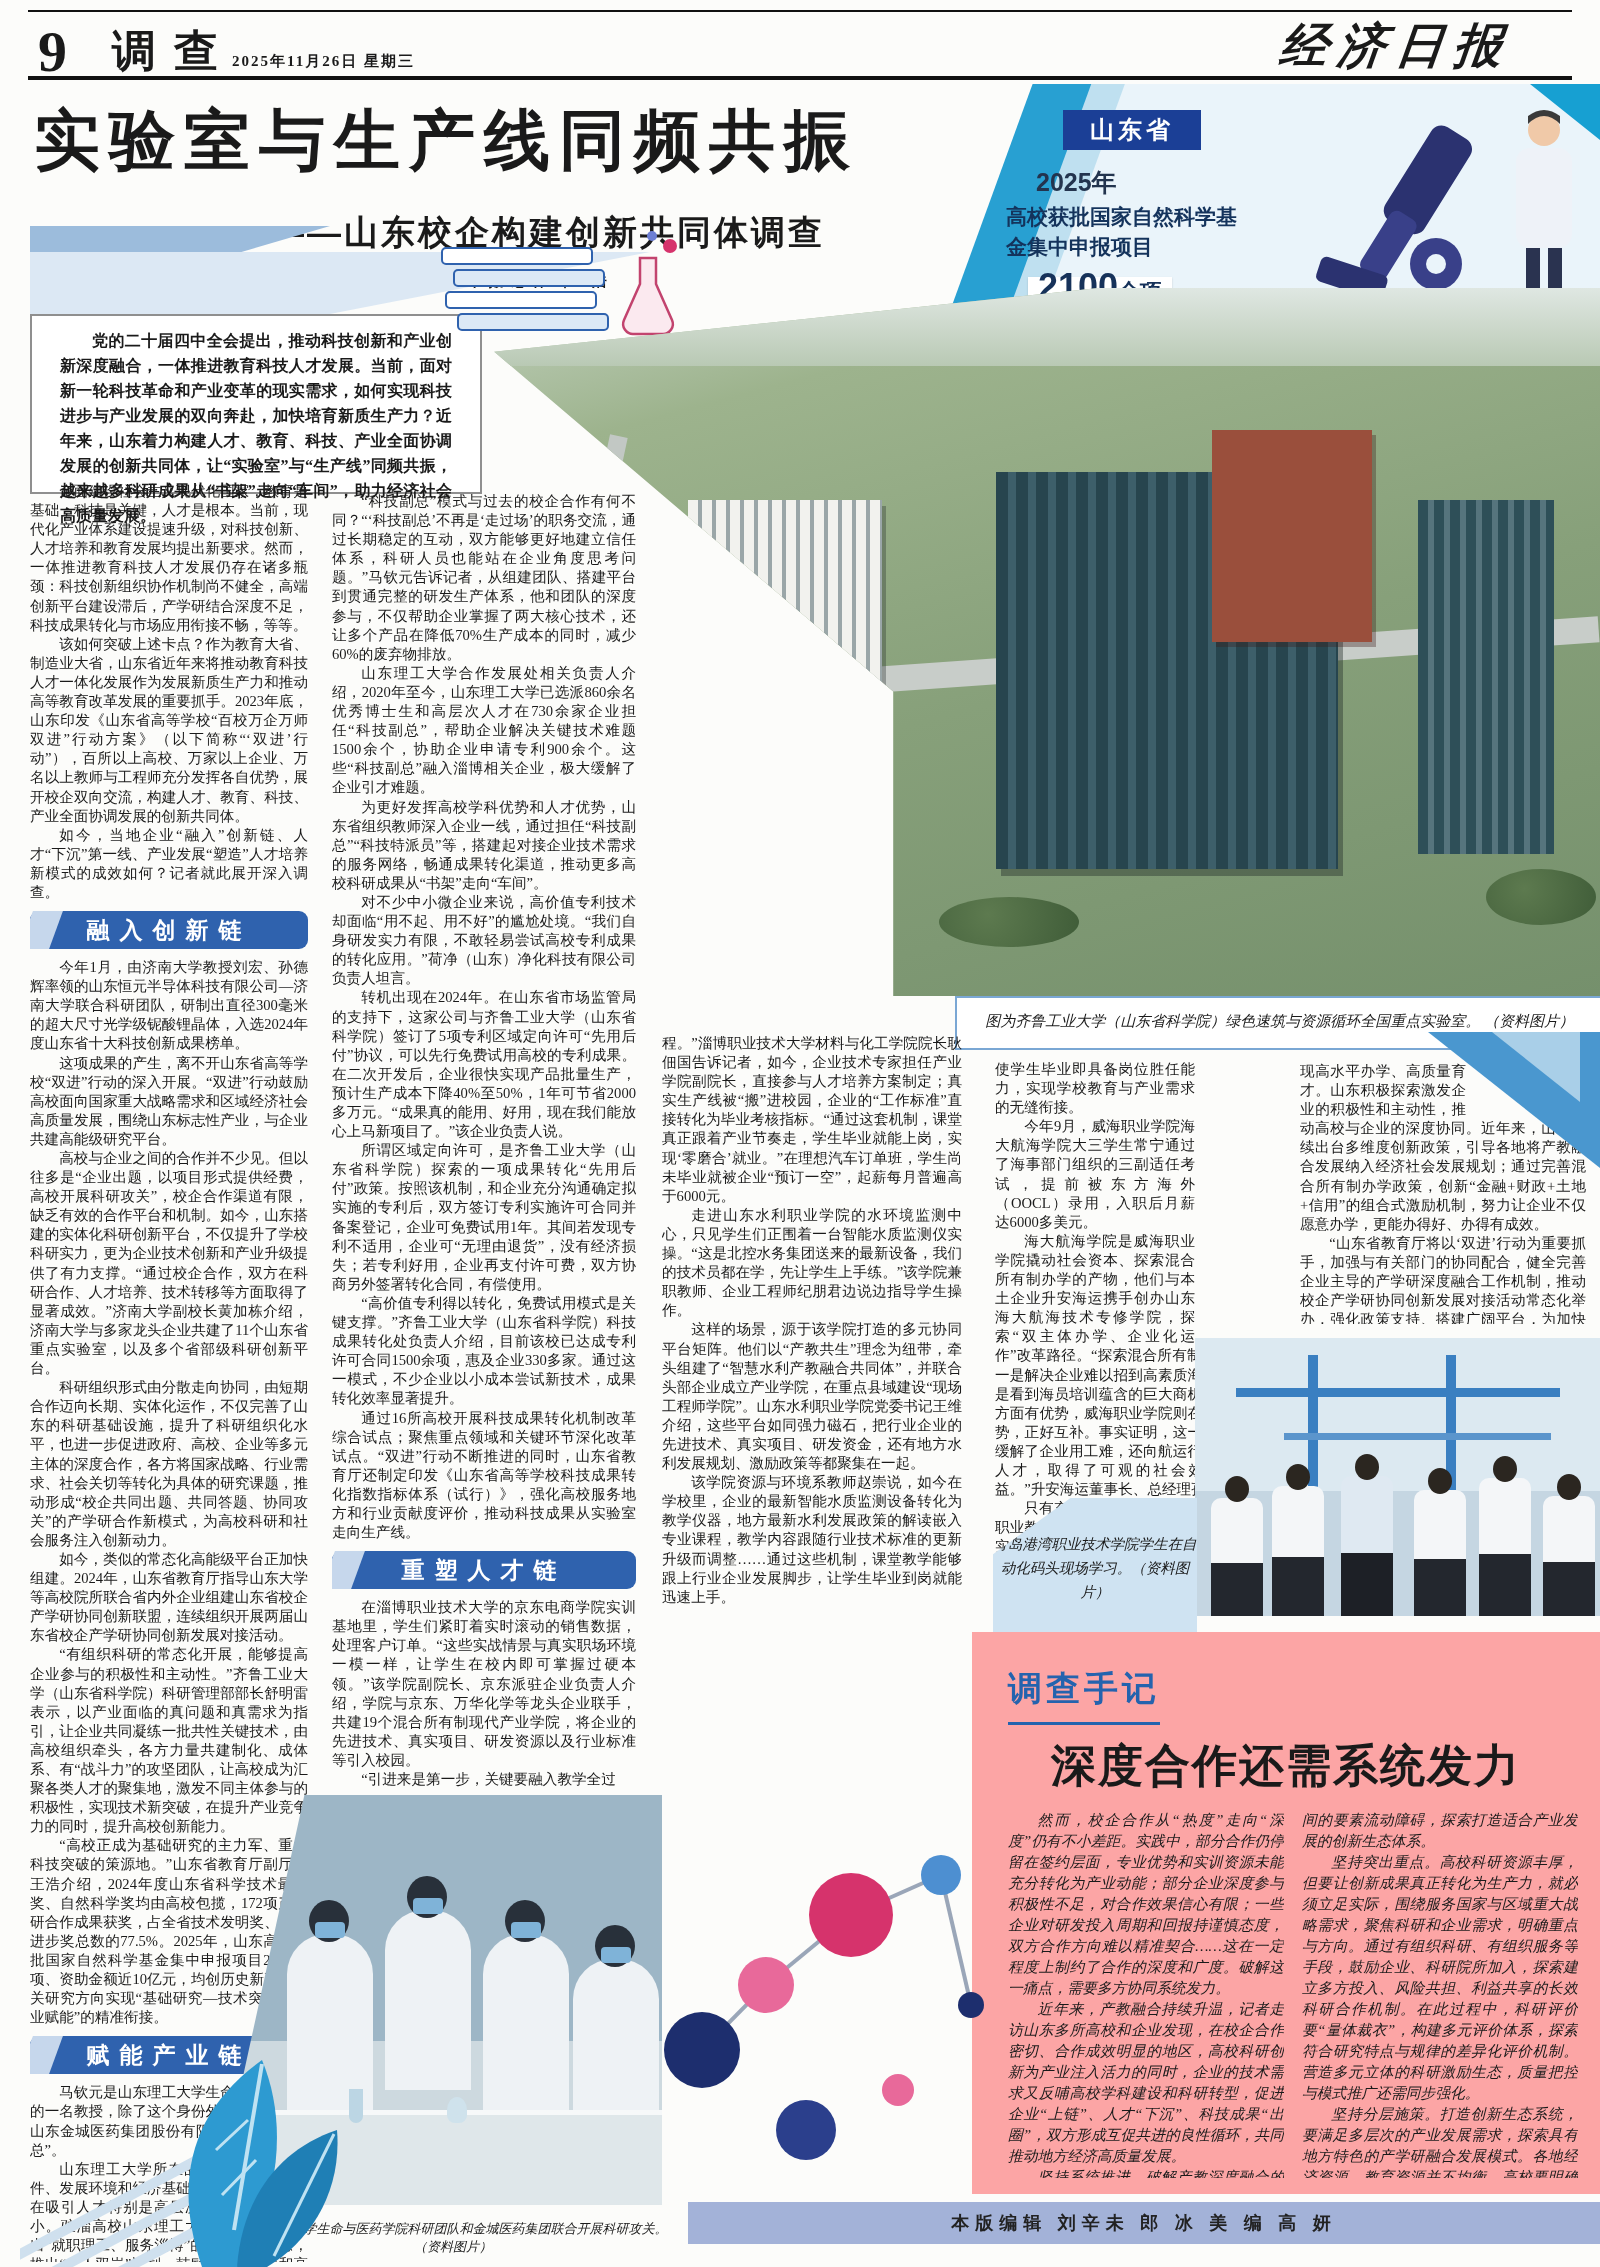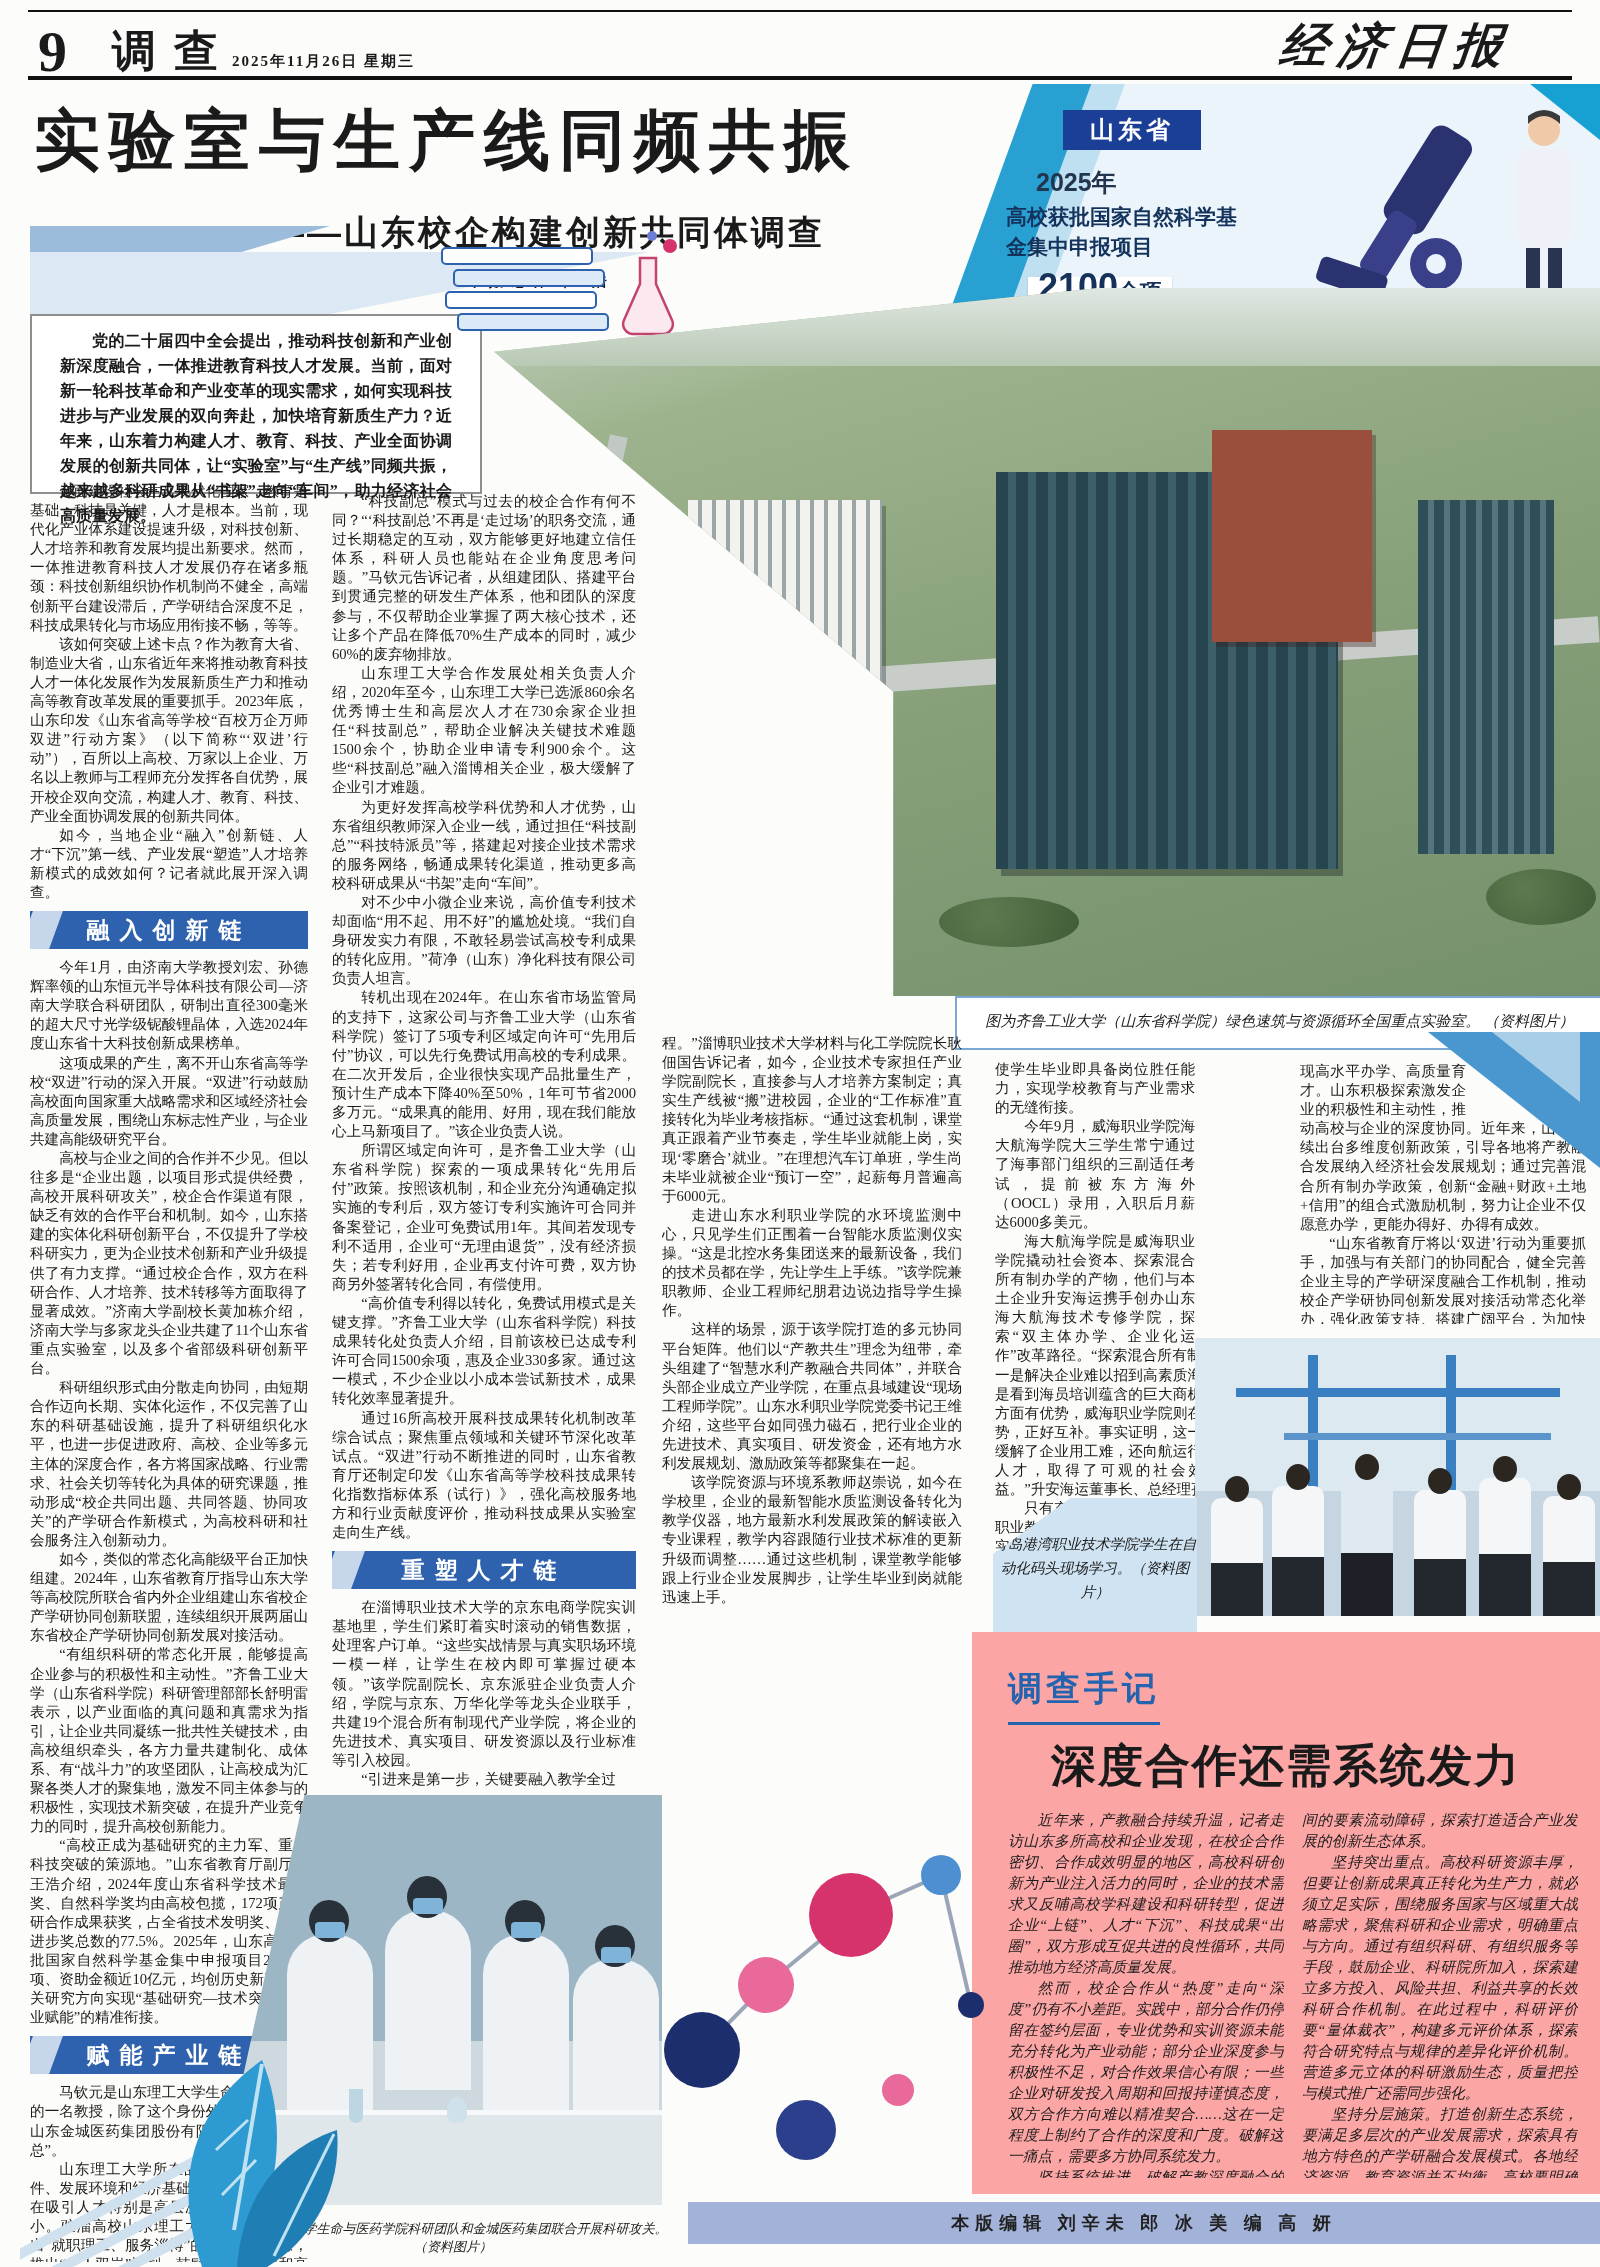--- a/index.html
+++ b/index.html
@@ -41,21 +41,21 @@
   
   .tri1{left:30px;top:226px;width:0;height:0;border-top:88px solid #9cbcdc;border-right:300px solid transparent;}
   .tri2{left:30px;top:252px;width:0;height:0;border-top:120px solid #dce8f4;border-right:620px solid transparent;}
   .leadbox{left:30px;top:314px;width:392px;height:152px;border:2px solid #8f8f8f;background:#fff;
            padding:12px 28px;font-weight:bold;font-size:16px;line-height:25px;text-align:justify;}
   .leadbox p{margin:0;text-indent:2em;}
   
   .col{font-size:14.6px;line-height:19.1px;text-align:justify;overflow:hidden;}
   .col p{margin:0;text-indent:2em;}
   .sec-h{position:relative;height:38px;margin:9px 0;background:#2f62ae;color:#fff;text-align:center;line-height:38px;
-         font-family:"Liberation Sans",sans-serif;font-weight:bold;font-size:23px;letter-spacing:10px;}
+         font-family:"Liberation Sans",sans-serif;font-weight:bold;font-size:23px;letter-spacing:10px;border-radius:9px;}
   .sec-h i{position:absolute;left:-4px;top:0;width:30px;height:38px;background:#c6d7ec;transform:skewX(-20deg);font-style:normal;}
   .c1{left:30px;top:482px;width:278px;height:1780px;}
   .c2{left:332px;top:492px;width:304px;height:1296px;}
   .c3{left:662px;top:1034px;width:300px;height:758px;}
   .c4{left:995px;top:1060px;width:296px;height:498px;}
   .c5{left:1300px;top:1062px;width:286px;height:262px;}
   .spacer-r{float:right;clear:right;background:transparent;}
   
   .aerial{left:460px;top:288px;width:1140px;height:708px;
           clip-path:polygon(3% 9%,56% 0%,100% 0%,100% 100%,38% 100%,38% 57%);
@@ -259,22 +259,22 @@
     <div class="stu" style="left:86%;height:120px;"></div>
   </div>
   <div class="abs pcap">
       <div>青岛港湾职业技术学院学生在自动化码头现场学习。（资料图片）</div>
     </div>
 
   <div class="abs note">
     <div class="tag">调查手记</div>
     <div class="nh">深度合作还需系统发力</div>
     <div class="ncol na">
+        <p>然而，校企合作从“热度”走向“深度”仍有不小差距。实践中，部分合作仍停留在签约层面，专业优势和实训资源未能充分转化为产业动能；部分企业深度参与积极性不足，对合作效果信心有限；一些企业对研发投入周期和回报持谨慎态度，双方合作方向难以精准契合……这在一定程度上制约了合作的深度和广度。破解这一痛点，需要多方协同系统发力。</p>
         <p>近年来，产教融合持续升温，记者走访山东多所高校和企业发现，在校企合作密切、合作成效明显的地区，高校科研创新为产业注入活力的同时，企业的技术需求又反哺高校学科建设和科研转型，促进企业“上链”、人才“下沉”、科技成果“出圈”，双方形成互促共进的良性循环，共同推动地方经济高质量发展。</p>
-        <p>然而，校企合作从“热度”走向“深度”仍有不小差距。实践中，部分合作仍停留在签约层面，专业优势和实训资源未能充分转化为产业动能；部分企业深度参与积极性不足，对合作效果信心有限；一些企业对研发投入周期和回报持谨慎态度，双方合作方向难以精准契合……这在一定程度上制约了合作的深度和广度。破解这一痛点，需要多方协同系统发力。</p>
         <p>坚持系统推进，破解产教深度融合的制度性障碍。优化科技管理体制机制，加强对政策工具的优化组合使用，促进创新生态系统中各相关主体的合作沟通，实现主体协同、制度协同、资源与环境协同，打通各类主体之</p>
       </div>
     <div class="ncol nb">
         <p style="text-indent: 0px;">间的要素流动障碍，探索打造适合产业发展的创新生态体系。</p>
         <p>坚持突出重点。高校科研资源丰厚，但要让创新成果真正转化为生产力，就必须立足实际，围绕服务国家与区域重大战略需求，聚焦科研和企业需求，明确重点与方向。通过有组织科研、有组织服务等手段，鼓励企业、科研院所加入，探索建立多方投入、风险共担、利益共享的长效科研合作机制。在此过程中，科研评价要“量体裁衣”，构建多元评价体系，探索符合研究特点与规律的差异化评价机制。营造多元立体的科研激励生态，质量把控与模式推广还需同步强化。</p>
         <p>坚持分层施策。打造创新生态系统，要满足多层次的产业发展需求，探索具有地方特色的产学研融合发展模式。各地经济资源、教育资源并不均衡，高校要明确自身定位，探索具有区域特色的产教融合发展路径，从实际效果出发，完善运行机制，激发地方活力，推动不同地区形成错位互补的科研协同有机体。</p>
       </div>
   </div>
 
   <svg class="abs molec" viewBox="0 0 370 440">

